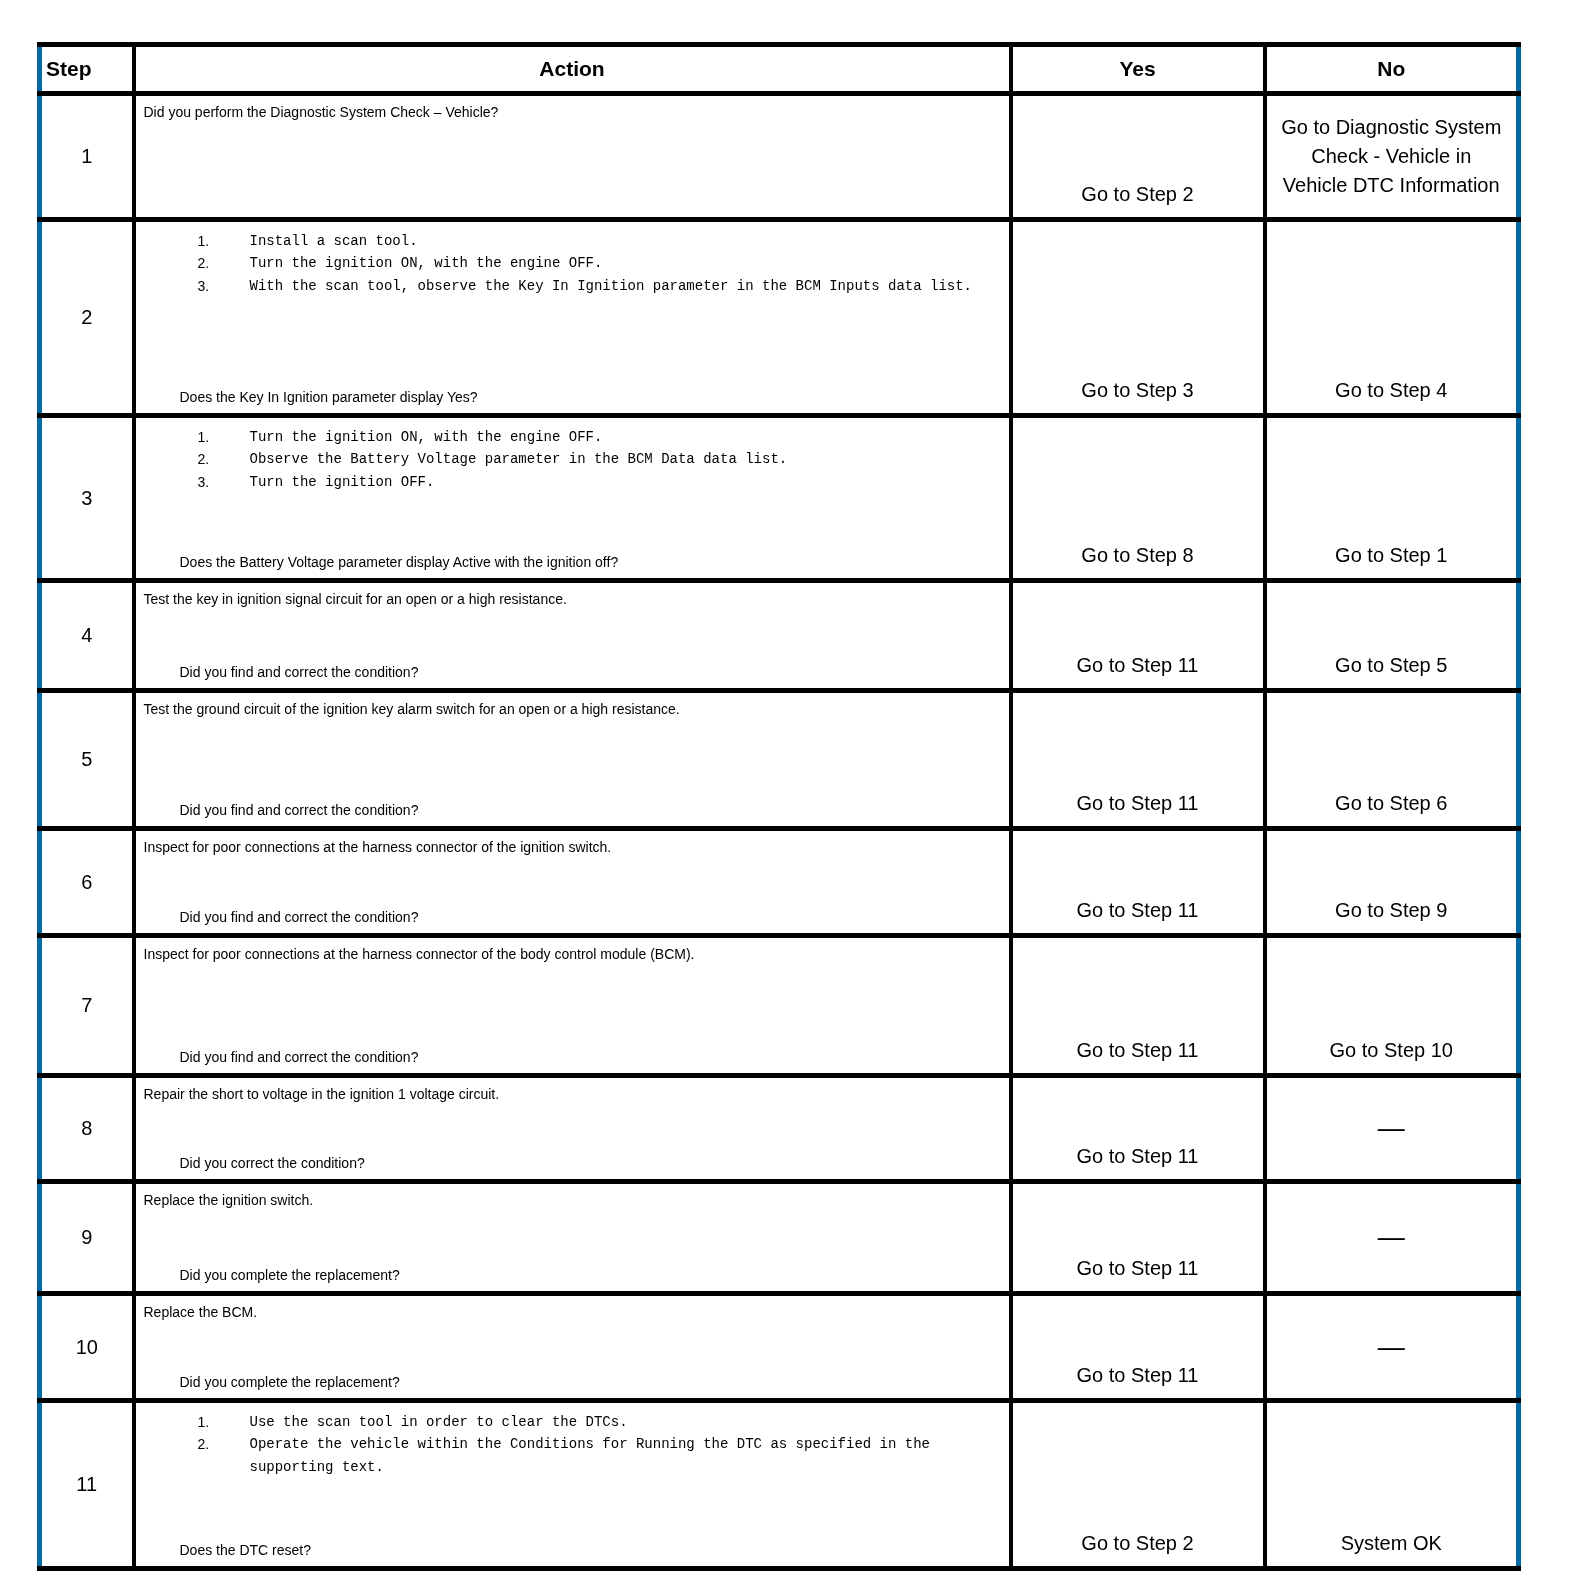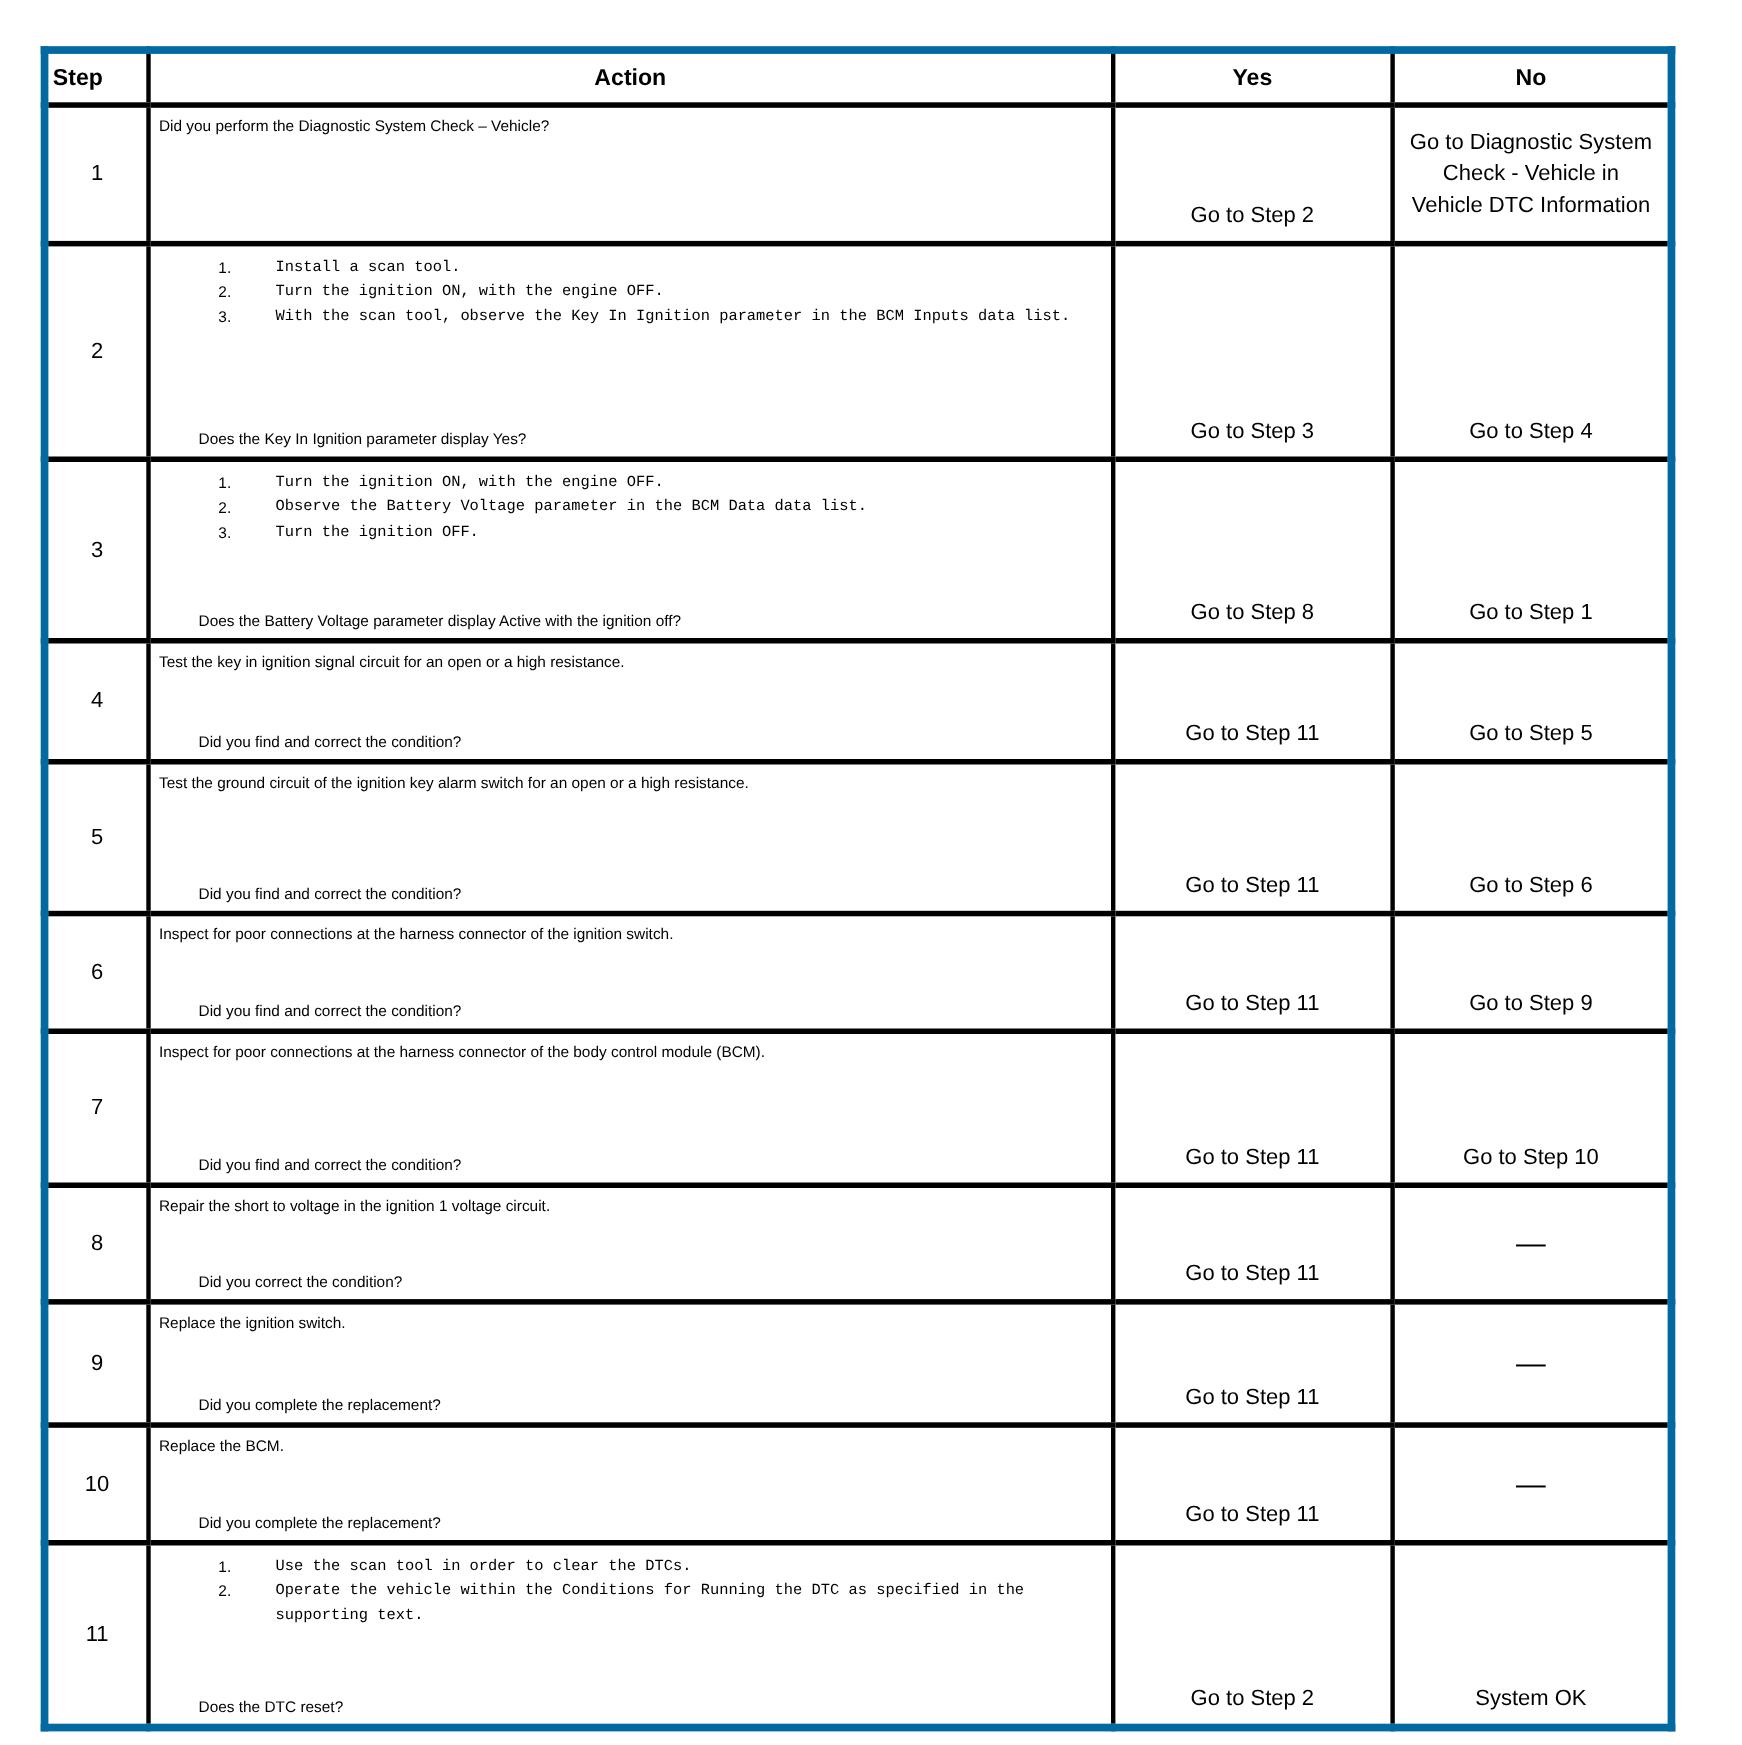--- a/index.html
+++ b/index.html
@@ -16,21 +16,21 @@
   }
   .sheet {
     position: absolute;
     left: 37px;
     top: 42px;
   }
   table.diag {
     border-collapse: collapse;
     table-layout: fixed;
     width: 1479px;
-    border: 7px solid #0369a1;
+    border: 5px solid #0369a1;
   }
   th, td {
     border: 4px solid #000;
     border-top-width: 5px;
     border-bottom-width: 5px;
     overflow: hidden;
   }
   thead th {
     font-weight: bold;
     font-size: 21px;

